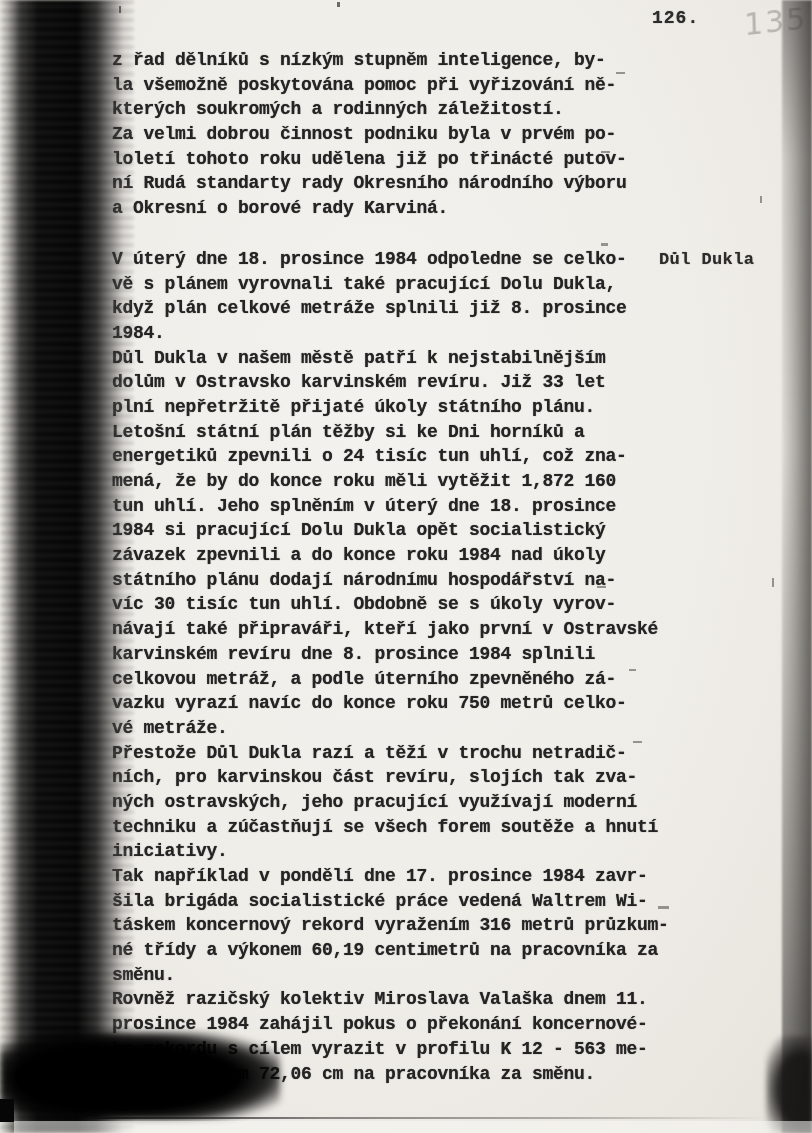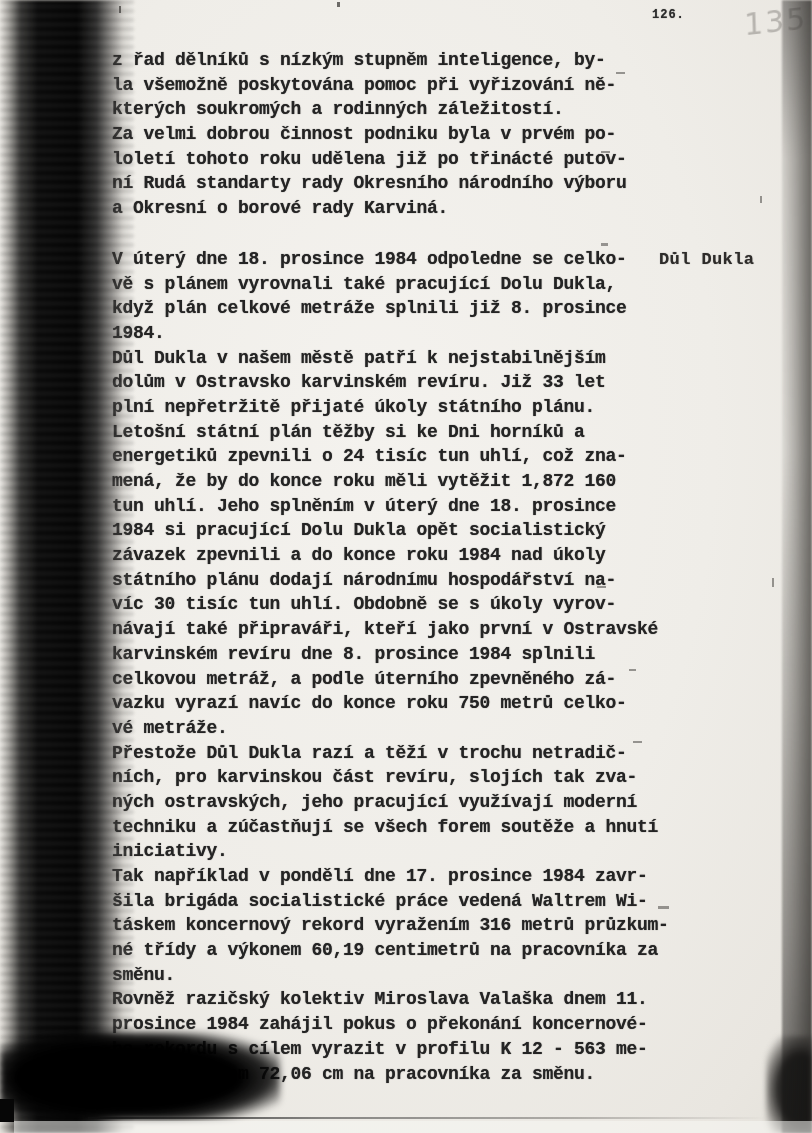--- a/index.html
+++ b/index.html
@@ -20,21 +20,21 @@
     font-size:18px;font-weight:700;letter-spacing:-0.3px;
     color:#242424;
     text-shadow:0 0 1px rgba(40,38,36,.75);
     filter:blur(.25px);
   }
   .t-line{height:24.7px;line-height:24.7px;white-space:pre;}
   .t-block + .t-block{margin-top:26px;}
 
   .typed-page-number{
     position:absolute;left:652px;top:8px;
-    font-size:12px;font-weight:700;letter-spacing:1px;
+    font-size:18px;font-weight:700;letter-spacing:1px;
     color:#2c2c2c;text-shadow:0 0 1px rgba(40,40,40,.7);
   }
   .margin-note{
     position:absolute;left:659px;top:250px;
     font-size:17px;font-weight:700;letter-spacing:.4px;
     color:#2e2c2a;text-shadow:0 0 1px rgba(40,40,40,.6);
     filter:blur(.25px);
     text-align:right;
   }
   .handwritten-number{

